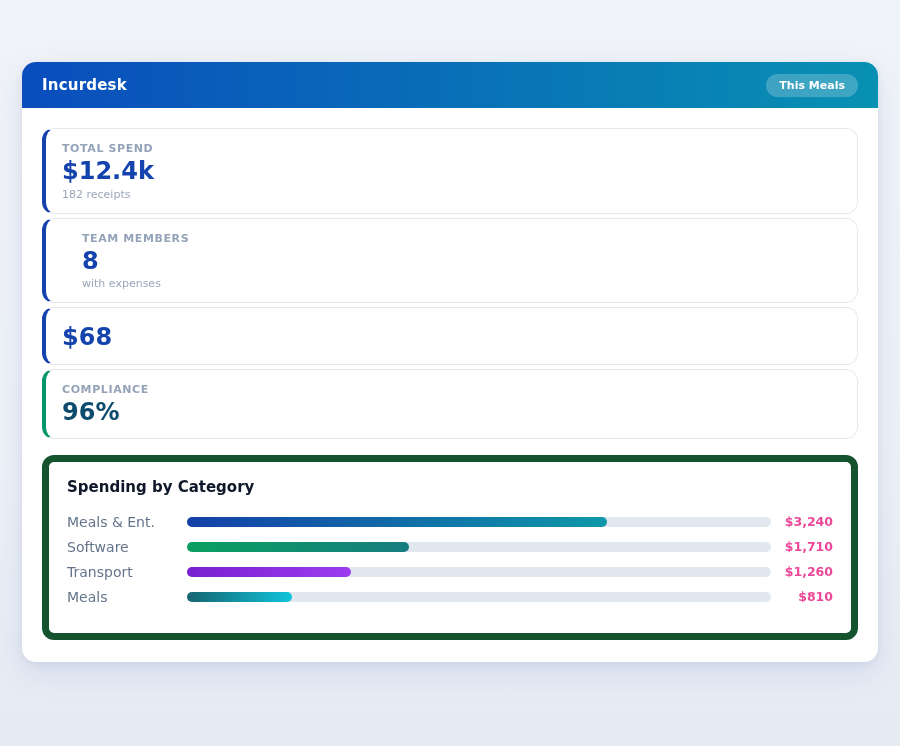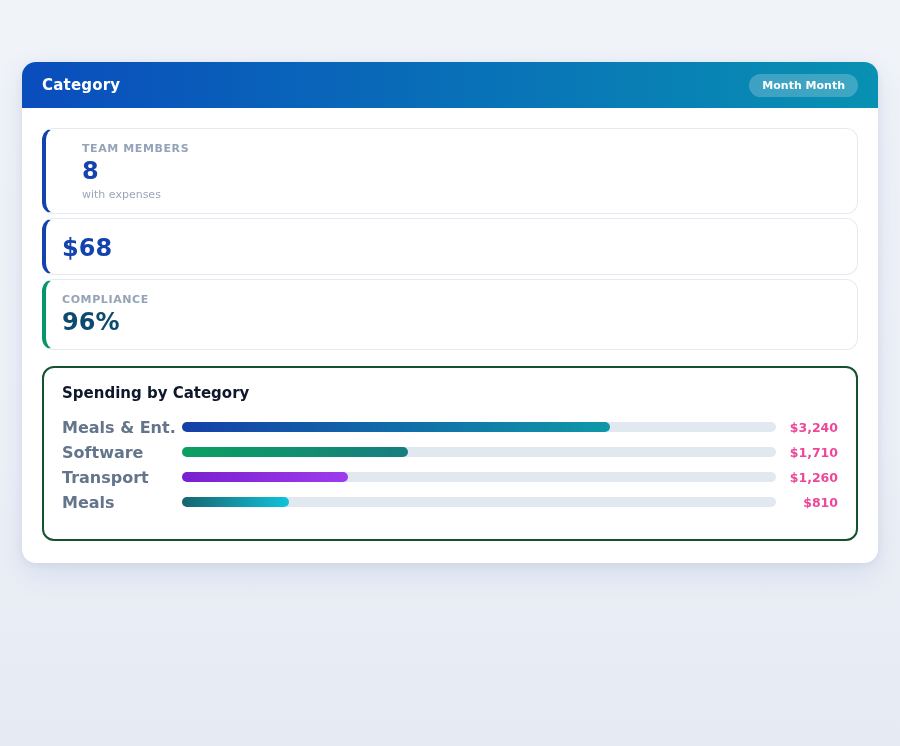--- a/index.html
+++ b/index.html
@@ -65,41 +65,40 @@
   }
   .stat-sub {
     font-size: 11px;
     color: #9aa7b8;
     margin-top: 2px;
   }
   .stat-sub:empty { display: none; }
   .chart-card {
     margin-top: 16px;
     background: #ffffff;
-    border: 2px solid #14532d;
+    border: 7px solid #14532d;
     border-radius: 12px;
     padding: 16px 18px 24px 18px;
   }
   .chart-title {
     font-size: 15px;
     font-weight: bold;
     color: #0f172a;
     margin-bottom: 13px;
   }
   .chart-row {
     display: flex;
     align-items: center;
     height: 25px;
   }
   .chart-label {
     width: 120px;
     flex: 0 0 120px;
-    font-size: 16px;
+    font-size: 14px;
     color: #64748b;
-    font-weight: bold;
   }
   .chart-track {
     flex: 1;
     height: 10px;
     border-radius: 999px;
   }
   .chart-fill {
     height: 10px;
     border-radius: 999px;
   }
@@ -110,25 +109,30 @@
     font-size: 12.5px;
     font-weight: bold;
     color: #ec4899;
   }
 </style>
 </head>
 <body style="background-color: rgb(238, 242, 247);">
 
 <div class="app-card">
   <div class="app-header" style="background: linear-gradient(90deg, rgb(10, 77, 189), rgb(8, 145, 178));">
-    <div class="app-title">Category</div>
-    <div class="period-badge">Month Month</div>
+    <div class="app-title">Incurdesk</div>
+    <div class="period-badge">This Meals</div>
   </div>
   <div class="content">
 
+    <div class="stat-card" style="border-left-color: rgb(20, 67, 173);">
+      <div class="stat-label">TOTAL SPEND</div>
+      <div class="stat-value" style="color: rgb(20, 67, 173);">$12.4k</div>
+      <div class="stat-sub">182 receipts</div>
+    </div>
 
     <div class="stat-card" style="border-left-color: rgb(20, 67, 173); padding-left: 36px;">
       <div class="stat-label">TEAM MEMBERS</div>
       <div class="stat-value" style="color: rgb(20, 67, 173);">8</div>
       <div class="stat-sub">with expenses</div>
     </div>
 
     <div class="stat-card" style="border-left-color: rgb(20, 67, 173);">
       <div class="stat-value" style="color: rgb(20, 67, 173);">$68</div>
 

